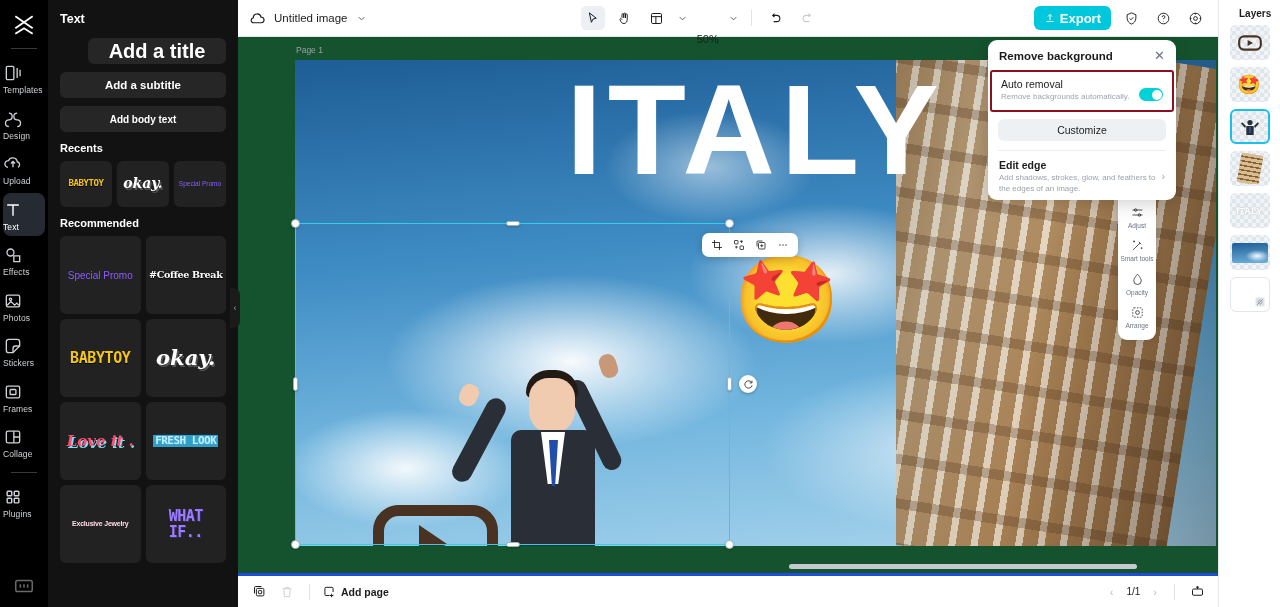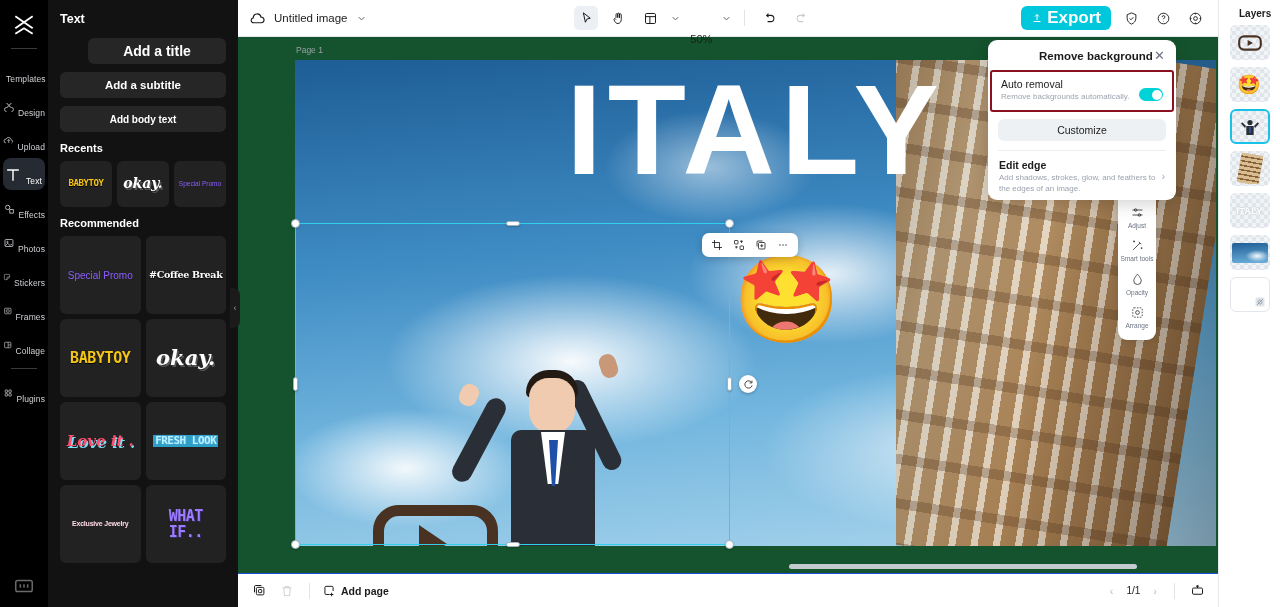--- a/index.html
+++ b/index.html
@@ -14,40 +14,40 @@
   
   .rail {
     width:48px; background:#000; flex:0 0 48px;
     display:flex; flex-direction:column; align-items:center;
     padding-top:6px; position:relative;
   }
   .logo { width:30px; height:30px; margin:4px 0 6px; display:flex; align-items:center; justify-content:center; }
   .rail-sep { width:26px; height:1px; background:#3a3a3a; margin:2px 0 6px; }
   .rail-item {
     width:42px; padding:7px 0 5px; margin:1px 0; border-radius:8px;
-    display:flex; flex-direction:row; align-items:flex-end; gap:3px; cursor:pointer;
+    display:flex; flex-direction:column; align-items:flex-start; gap:3px; cursor:pointer;
   }
   .rail-item.active { background:#262b33; }
   .rail-ico { width:20px; height:20px; display:block; }
   .rail-lbl { font-size:8.5px; color:#cfd2d6; letter-spacing:.1px; line-height:1; }
   .rail-item.active .rail-lbl { color:#fff; }
   .rail-bottom { position:absolute; bottom:10px; left:0; width:48px; display:flex; justify-content:center; }
 
   
   .panel {
     width:190px; flex:0 0 190px; background:#121212; color:#fff;
     padding:10px 12px 0; overflow:hidden; position:relative;
   }
   .panel-title { font-size:12.5px; font-weight:700; margin:2px 0 12px; }
   .addbtn {
     background:#262626; border-radius:6px; height:26px; margin-bottom:8px;
     display:flex; align-items:center; justify-content:center;
     font-weight:700; cursor:pointer; color:#fff;
   }
-  .addbtn.t1 { font-size:14px;margin-left:28px; }
+  .addbtn.t1 { font-size:20px;margin-left:28px; }
   .addbtn.t2 { font-size:11.5px; }
   .addbtn.t3 { font-size:10px; }
   .sec-title { font-size:11px; font-weight:700; margin:10px 0 7px; }
   .grid3 { display:grid; grid-template-columns:repeat(3,1fr); gap:5px; }
   .grid2 { display:grid; grid-template-columns:repeat(2,1fr); gap:5px; }
   .tile {
     background:#222; border-radius:6px; display:flex; align-items:center;
     justify-content:center; cursor:pointer; overflow:hidden; text-align:center;
     padding:2px;
   }
@@ -88,21 +88,21 @@
   .doc-name { font-size:11.5px; color:#1c1c1c; }
   .topbar .spacer { flex:1; }
   .tbtn {
     width:24px; height:24px; border-radius:5px; display:flex; align-items:center;
     justify-content:center; cursor:pointer;
   }
   .tbtn.sel { background:#eceff3; }
   .zoomlbl { font-size:11px; color:#1c1c1c; padding:0 1px;margin-top:41px; }
   .divider-v { width:1px; height:16px; background:#e0e3e8; margin:0 4px; }
   .export {
-    background:#00c8dc; color:#fff; font-size:17px; font-weight:700;
+    background:#00c8dc; color:#fff; font-size:13px; font-weight:700;
     height:24px; border-radius:6px; display:flex; align-items:center; gap:4px;
     padding:0 10px; cursor:pointer;
   }
 
   
   .stage { flex:1; position:relative; overflow:hidden; }
   .page-lbl { position:absolute; left:58px; top:8px; font-size:8.5px; color:#9aa0a8; }
   .artboard {
     position:absolute; left:57px; top:23px; width:921px; height:486px;
     overflow:hidden; background:#2f6fa8;
@@ -197,21 +197,21 @@
 
   
   .hscroll { position:absolute; left:551px; bottom:4px; width:348px; height:5px; background:#c5cad1; border-radius:3px; cursor:pointer; }
 
   
   .popover {
     position:absolute; left:750px; top:3px; width:188px; background:#fff;
     border-radius:9px; box-shadow:0 4px 18px rgba(0,0,0,.18); z-index:30;
     padding:9px 0 6px;
   }
-  .pop-head { display:flex; align-items:center; padding:0 11px 8px;margin-left:40px; }
+  .pop-head { display:flex; align-items:center; padding:0 11px 8px; }
   .pop-title { font-size:11.5px; font-weight:700; color:#1c1c1c; flex:1; }
   .pop-x { cursor:pointer; color:#6b7280; font-size:13px; line-height:1; }
   .hl-box { border:2px solid #8b1020; border-radius:3px; margin:0 2px; padding:6px 9px 7px; }
   .row { display:flex; align-items:flex-start; gap:0; }
   .row-txt { flex:1; }
   .r-title { font-size:10.5px; color:#1c1c1c; margin-bottom:2px; }
   .r-sub { font-size:8px; color:#9ca3af; line-height:1.35; }
   .toggle {
     width:24px; height:13px; border-radius:8px; background:#00d3d8; position:relative;
     cursor:pointer; flex:0 0 24px; margin-top:10px;
@@ -255,21 +255,21 @@
       linear-gradient(45deg,#dfe5ea 25%,transparent 25%,transparent 75%,#dfe5ea 75%),
       linear-gradient(45deg,#dfe5ea 25%,transparent 25%,transparent 75%,#dfe5ea 75%);
     background-size:8px 8px; background-position:0 0,4px 4px;
     display:flex; align-items:center; justify-content:center;
   }
   .layer.sel { border-color:#17c1e8; }
   .layer.blank { background:#fff; border:1px solid #e3e7eb; }
 
   
   .bottombar {
-    height:34px; flex:0 0 34px; background:#fff; border-top:1px solid #1d4ed8;
+    height:34px; flex:0 0 34px; background:#fff; border-top:3px solid #1d4ed8;
     display:flex; align-items:center; padding:0 11px; gap:8px;
   }
   .bb { width:20px; height:20px; display:flex; align-items:center; justify-content:center; cursor:pointer; }
   .addpage { display:flex; align-items:center; gap:5px; font-size:10.5px; font-weight:700; color:#1c1c1c; cursor:pointer; }
   .pagenum { font-size:10px; color:#1c1c1c; }
   .navarrow { color:#b9bec5; font-size:11px; cursor:pointer; padding:0 5px; }
 </style>
 </head>
 <body>
 

